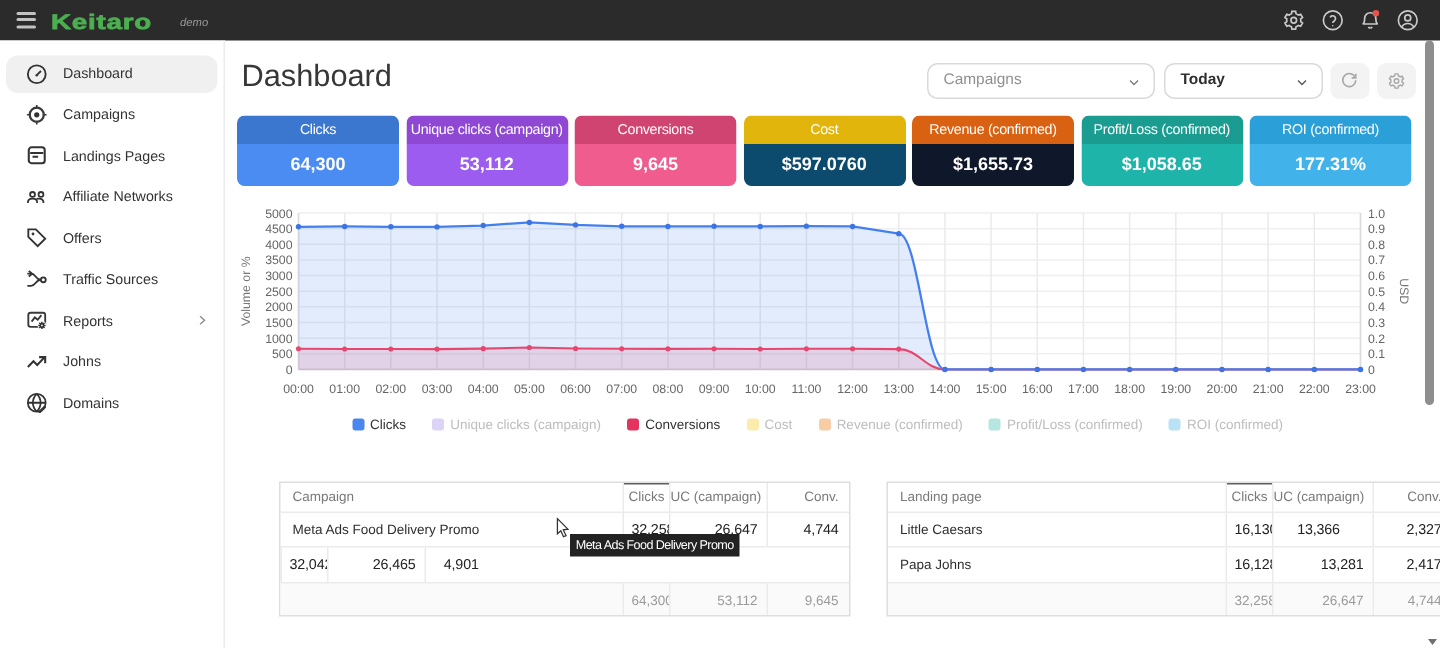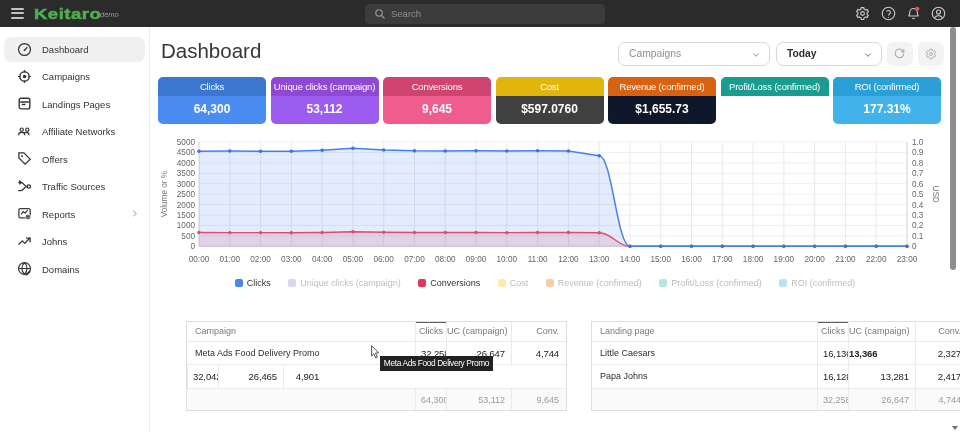--- a/index.html
+++ b/index.html
@@ -6,21 +6,21 @@
 html,body { width:960px; height:432px; overflow:hidden; background:#fff;
   font-family:"Liberation Sans", sans-serif; }
 #page { position:relative; width:960px; height:432px; }
 .abs { position:absolute; }
 
 
 #topbar { position:absolute; left:0; top:0; width:960px; height:27px; background:#2b2b2b; }
 #burger { position:absolute; left:11px; top:8px; width:13px; height:11px; }
 #burger div { height:1.8px; background:#c2c2c2; border-radius:1px; margin-bottom:2.6px; }
 #logo { position:absolute; left:34px; top:6px; font-size:14px; font-weight:700; color:#4caf50; letter-spacing:0.4px; transform:scaleX(1.32); transform-origin:left top; -webkit-text-stroke:0.5px #4caf50; }
-#demo { position:absolute; left:100px; top:9.5px; font-size:7.5px; color:#9a9a9a;font-style:italic; }
+#demo { position:absolute; left:120px; top:9.5px; font-size:7.5px; color:#9a9a9a;font-style:italic; }
 #search { position:absolute; left:365px; top:4px; width:240px; height:20px; background:#3b3b3b; border-radius:4px; }
 #search .mag { position:absolute; left:9px; top:4px; }
 #search .ph { position:absolute; left:26px; top:4px; font-size:9.5px; color:#8f8f8f; }
 .topicon { position:absolute; top:6px; }
 
 
 #sb-thumb { position:absolute; left:949.5px; top:27px; width:6px; height:243px; background:#8e8e8e; border-radius:3px; }
 #sb-arrow { position:absolute; left:952px; top:426px; width:0; height:0;
   border-left:3.5px solid transparent; border-right:3.5px solid transparent; border-top:4.5px solid #6f6f6f; }
 
@@ -68,27 +68,20 @@
 <div id="page">
 
   <div id="topbar">
     <div id="burger">
         <div></div>
         <div></div>
         <div></div>
       </div>
     <div id="logo">Keitaro</div>
     <div id="demo">demo</div>
-    <div id="search">
-      <svg class="mag" width="12" height="12" viewBox="0 0 24 24" fill="none" stroke="#8f8f8f" stroke-width="2.4">
-        <circle cx="10" cy="10" r="6.5"></circle>
-          <line x1="15" y1="15" x2="21" y2="21"></line>
-      </svg>
-      <div class="ph">Search</div>
-    </div>
     <svg class="topicon" style="left:855px" width="15" height="15" viewBox="0 0 24 24" fill="none" stroke="#c9c9c9" stroke-width="1.8">
       <circle cx="12" cy="12" r="3"></circle>
       <path d="M19.4 13.5a7.5 7.5 0 0 0 0-3l2-1.5-2-3.4-2.4.9a7.5 7.5 0 0 0-2.6-1.5L14 2.5h-4l-.4 2.5a7.5 7.5 0 0 0-2.6 1.5l-2.4-.9-2 3.4 2 1.5a7.5 7.5 0 0 0 0 3l-2 1.5 2 3.4 2.4-.9a7.5 7.5 0 0 0 2.6 1.5l.4 2.5h4l.4-2.5a7.5 7.5 0 0 0 2.6-1.5l2.4.9 2-3.4z"></path>
     </svg>
     <svg class="topicon" style="left:881px" width="15" height="15" viewBox="0 0 24 24" fill="none" stroke="#c9c9c9" stroke-width="1.8">
       <circle cx="12" cy="12" r="10"></circle>
       <path d="M9.2 9a3 3 0 1 1 4.8 3.4c-.9.7-2 1.2-2 2.6"></path>
       <circle cx="12" cy="17.8" r="0.8" fill="#c9c9c9" stroke="none"></circle>
     </svg>
     <svg class="topicon" style="left:906px" width="15" height="15" viewBox="0 0 24 24" fill="none" stroke="#c9c9c9" stroke-width="1.8">
@@ -214,28 +207,29 @@
     <div class="card">
         <div class="hd" style="background:#8e48d4">Unique clicks (campaign)</div>
         <div class="vl" style="background:#9c5cf0">53,112</div>
       </div>
     <div class="card">
         <div class="hd" style="background:#cf4470">Conversions</div>
         <div class="vl" style="background:#ef5c8d">9,645</div>
       </div>
     <div class="card">
         <div class="hd" style="background:#e2b50c">Cost</div>
-        <div class="vl" style="background:#404040">$597.0760</div>
+        <div class="vl" style="background:#0c4a6e">$597.0760</div>
       </div>
     <div class="card">
         <div class="hd" style="background:#d96212">Revenue (confirmed)</div>
         <div class="vl" style="background:#0f172a">$1,655.73</div>
       </div>
     <div class="card">
         <div class="hd" style="background:#1b9c90">Profit/Loss (confirmed)</div>
+        <div class="vl" style="background:#1fb4a9">$1,058.65</div>
       </div>
     <div class="card">
         <div class="hd" style="background:#2b9fd8">ROI (confirmed)</div>
         <div class="vl" style="background:#41b2ea">177.31%</div>
       </div>
   </div>
 
   <svg id="chart" class="abs" style="left:150px; top:135px;" width="810" height="160" viewBox="0 0 810 160">
       <line x1="49" y1="7" x2="757" y2="7" stroke="#efefef" stroke-width="1"></line>
       <line x1="49" y1="17.43" x2="757" y2="17.43" stroke="#efefef" stroke-width="1"></line>
@@ -437,21 +431,21 @@
   <div class="tbl" style="left:563px; width:378px;">
     <div class="tr first">
       <div class="tc th" style="width:225px; padding-left:8px;">Landing page</div>
       <div class="tc th num" style="width:31px; text-align:center; position:relative;">Clicks<div class="sortline" style="left:0; width:31px;"></div></div>
       <div class="tc th num" style="width:67px; text-align:right; padding-right:6px;">UC (campaign)</div>
       <div class="tc th num" style="width:53px; text-align:right; padding-right:7px;">Conv.</div>
     </div>
     <div class="tr">
       <div class="tc name" style="width:225px;">Little Caesars</div>
       <div class="tc dnum num" style="width:31px; padding-left:5px;">16,130</div>
-      <div class="tc dnum num" style="width:67px; text-align:left; padding-right:6px;font-weight:bold;">13,366</div>
+      <div class="tc dnum num" style="width:67px; text-align:center; padding-right:6px;">13,366</div>
       <div class="tc dnum num" style="width:53px; text-align:right; padding-right:7px;">2,327</div>
     </div>
     <div class="tr">
       <div class="tc name" style="width:225px;">Papa Johns</div>
       <div class="tc dnum num" style="width:31px; padding-left:5px;">16,128</div>
       <div class="tc dnum num" style="width:67px; text-align:right; padding-right:6px;">13,281</div>
       <div class="tc dnum num" style="width:53px; text-align:right; padding-right:7px;">2,417</div>
     </div>
     <div class="tr tfoot">
       <div class="tc" style="width:225px;"></div>

